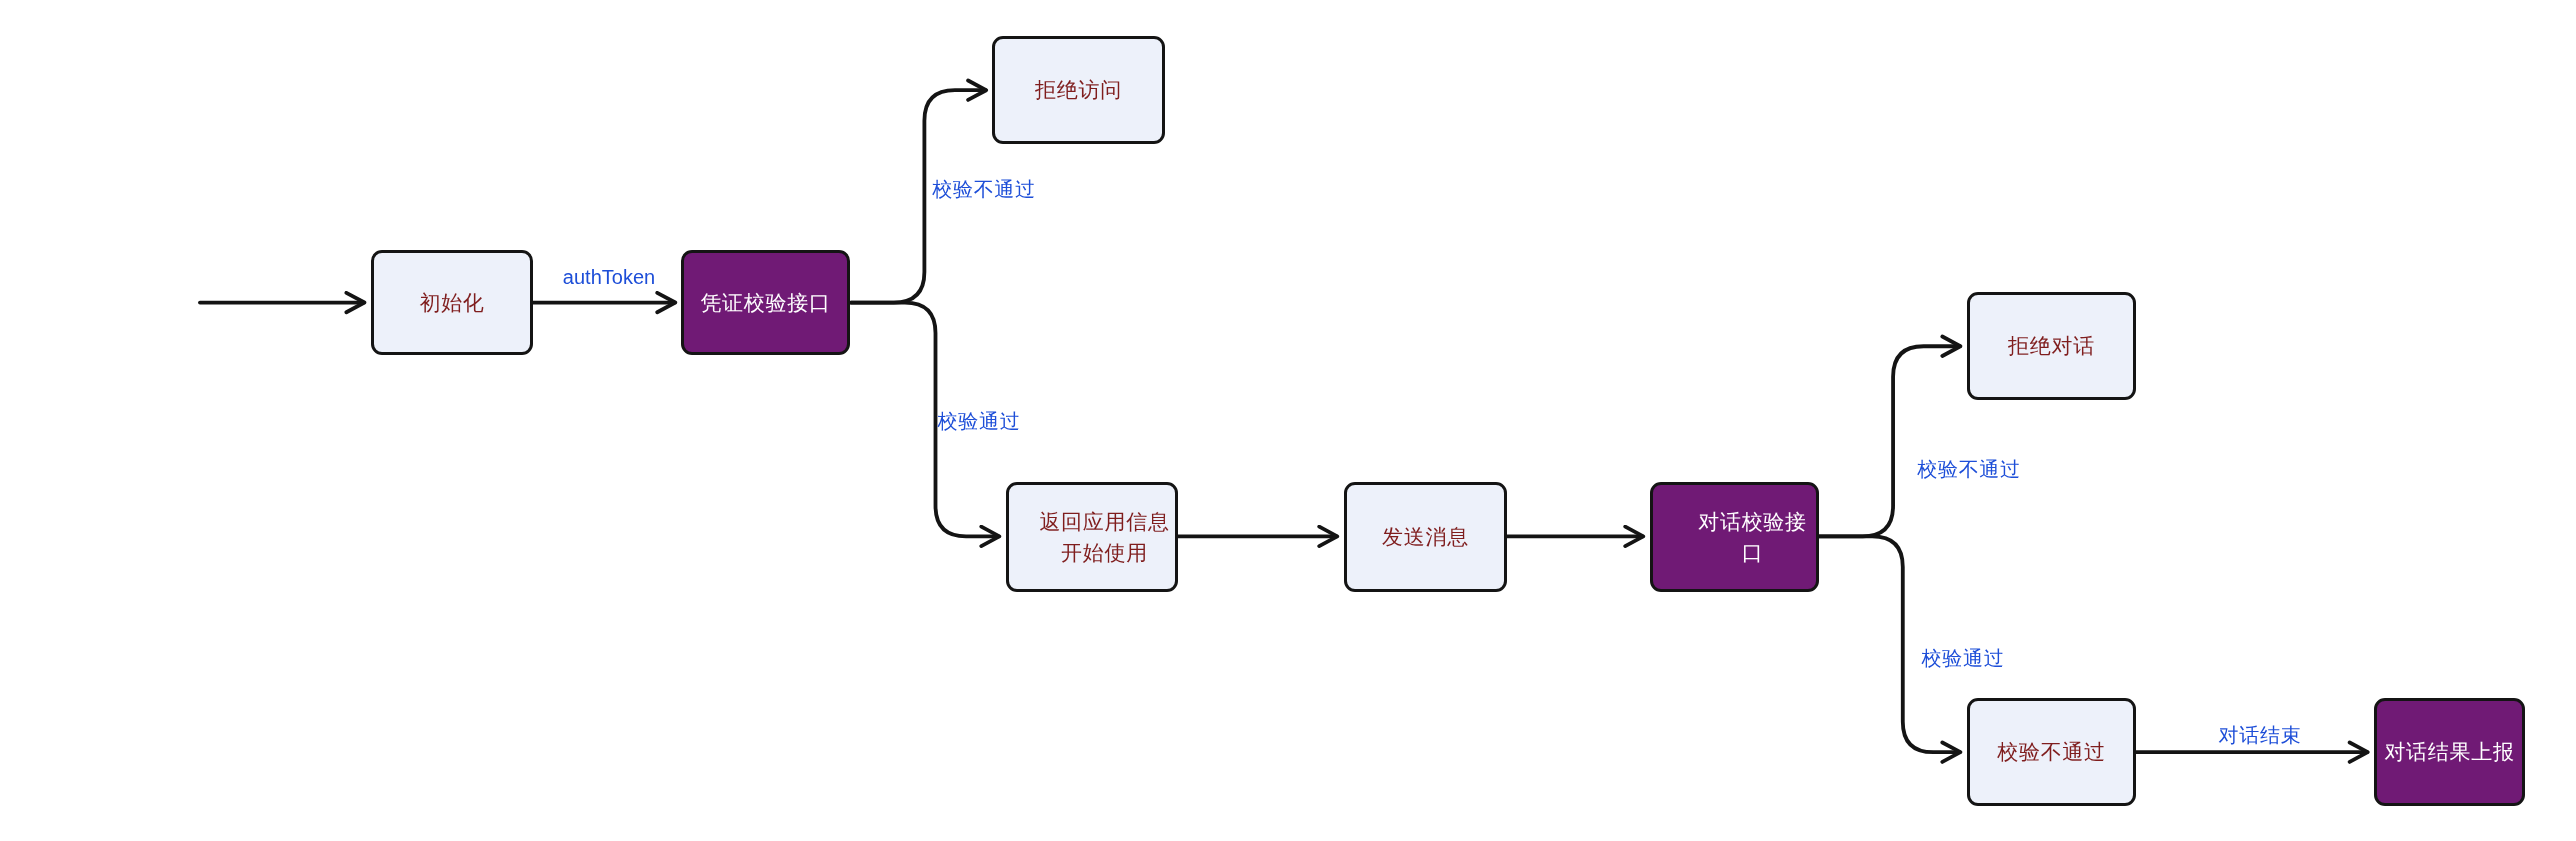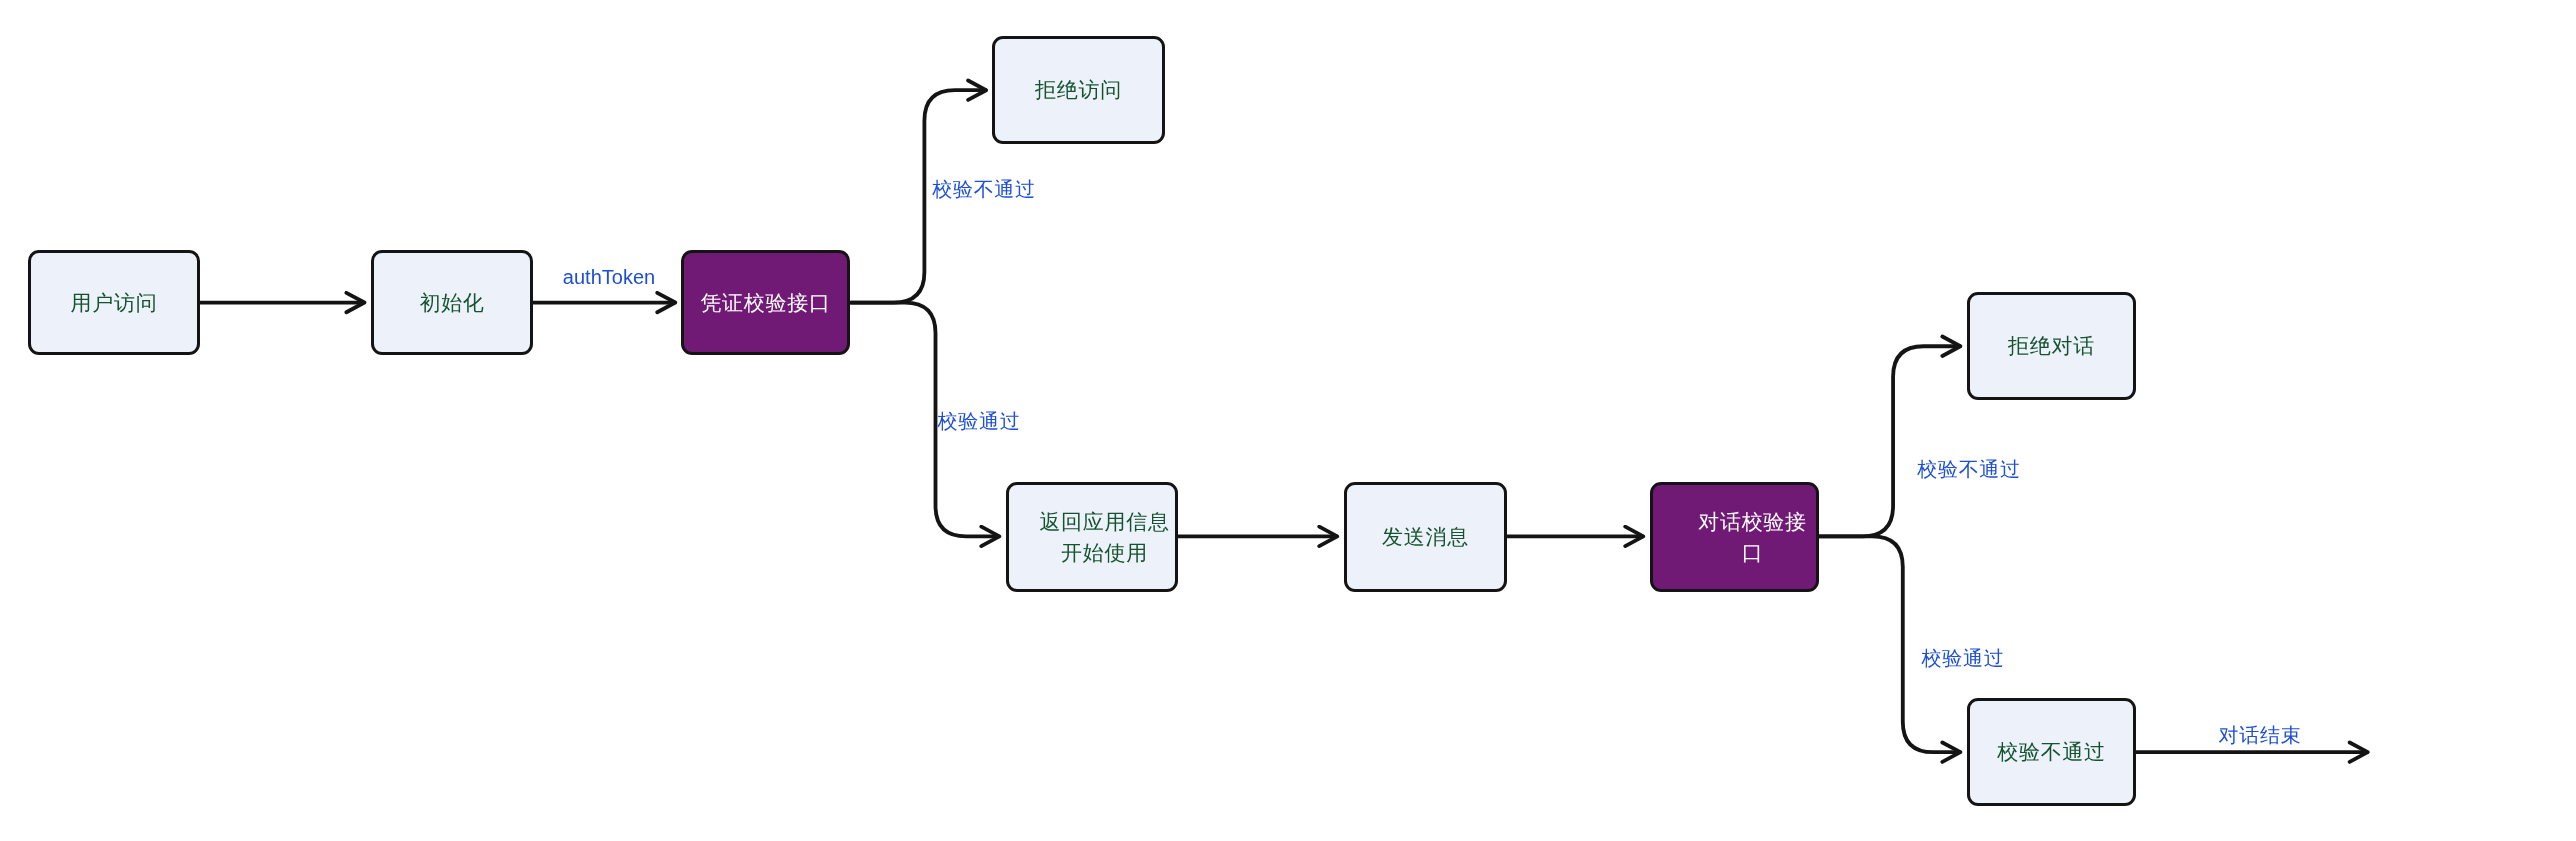--- a/index.html
+++ b/index.html
@@ -25,21 +25,21 @@
   }
   .node {
     position: absolute;
     box-sizing: border-box;
     display: flex;
     align-items: center;
     justify-content: center;
     background: #edf1fa;
     border: 3.5px solid #141414;
     border-radius: 11px;
-    color: #14532d;
+    color: #7f1d1d;
     font-size: 21px;
     line-height: 1.5;
     text-align: center;
     white-space: pre-line;
     letter-spacing: 0.7px;
   }
   .node.accent {
     background: #701a75;
     color: #ffffff;
   }
@@ -68,39 +68,39 @@
     <path class="edge" d="M768,436 H972" marker-end="url(#arrowhead)"></path>
     <path class="edge" d="M1226,436 H1288 Q1332,436 1332,392 V174 Q1332,130 1376,130 H1420" marker-end="url(#arrowhead)"></path>
     <path class="edge" d="M1226,436 H1304 Q1348,436 1348,480 V729 Q1348,773 1392,773 H1439" marker-end="url(#arrowhead)"></path>
     <path class="edge" d="M1697,773 H1926" marker-end="url(#arrowhead)"></path>
     <path class="edge" d="M2171,773 H2367" marker-end="url(#arrowhead)"></path>
     <path class="edge" d="M2621,773 H2684 Q2728,773 2728,729 V543 Q2728,499 2772,499 H2824" marker-end="url(#arrowhead)"></path>
     <path class="edge" d="M2621,773 H2698 Q2742,773 2742,817 V1040 Q2742,1084 2786,1084 H2824" marker-end="url(#arrowhead)"></path>
     <path class="edge" d="M3078,1084 H3411" marker-end="url(#arrowhead)"></path>
   </svg>
 
-  <div class="node" style="left:28px; top:250px; width:172px; height:105px;">用户访问</div>
 
   <div class="node" style="left:371px; top:250px; width:162px; height:105px;">初始化</div>
 
   <div class="node accent" style="left:681px; top:250px; width:169px; height:105px;">凭证校验接口</div>
 
   <div class="node" style="left:992px; top:36px; width:173px; height:108px;">拒绝访问</div>
 
   <div class="node" style="left:1006px; top:482px; width:172px; height:110px;padding-left:25px;">返回应用信息
 开始使用</div>
 
   <div class="node" style="left:1344px; top:482px; width:163px; height:110px;">发送消息</div>
 
   <div class="node accent" style="left:1650px; top:482px; width:169px; height:110px;padding-left:36px;">对话校验接口</div>
 
   <div class="node" style="left:1967px; top:292px; width:169px; height:108px;">拒绝对话</div>
 
   <div class="node" style="left:1967px; top:698px; width:169px; height:108px;">校验不通过</div>
 
+  <div class="node accent" style="left:2374px; top:698px; width:151px; height:108px;">对话结果上报</div>
 
   <div class="edge-label latin" style="left:609px; top:277px;">authToken</div>
 
   <div class="edge-label" style="left:984px; top:189px;">校验不通过</div>
 
   <div class="edge-label" style="left:979px; top:421px;">校验通过</div>
 
   <div class="edge-label" style="left:1969px; top:469px;">校验不通过</div>
 
   <div class="edge-label" style="left:1963px; top:658px;">校验通过</div>

